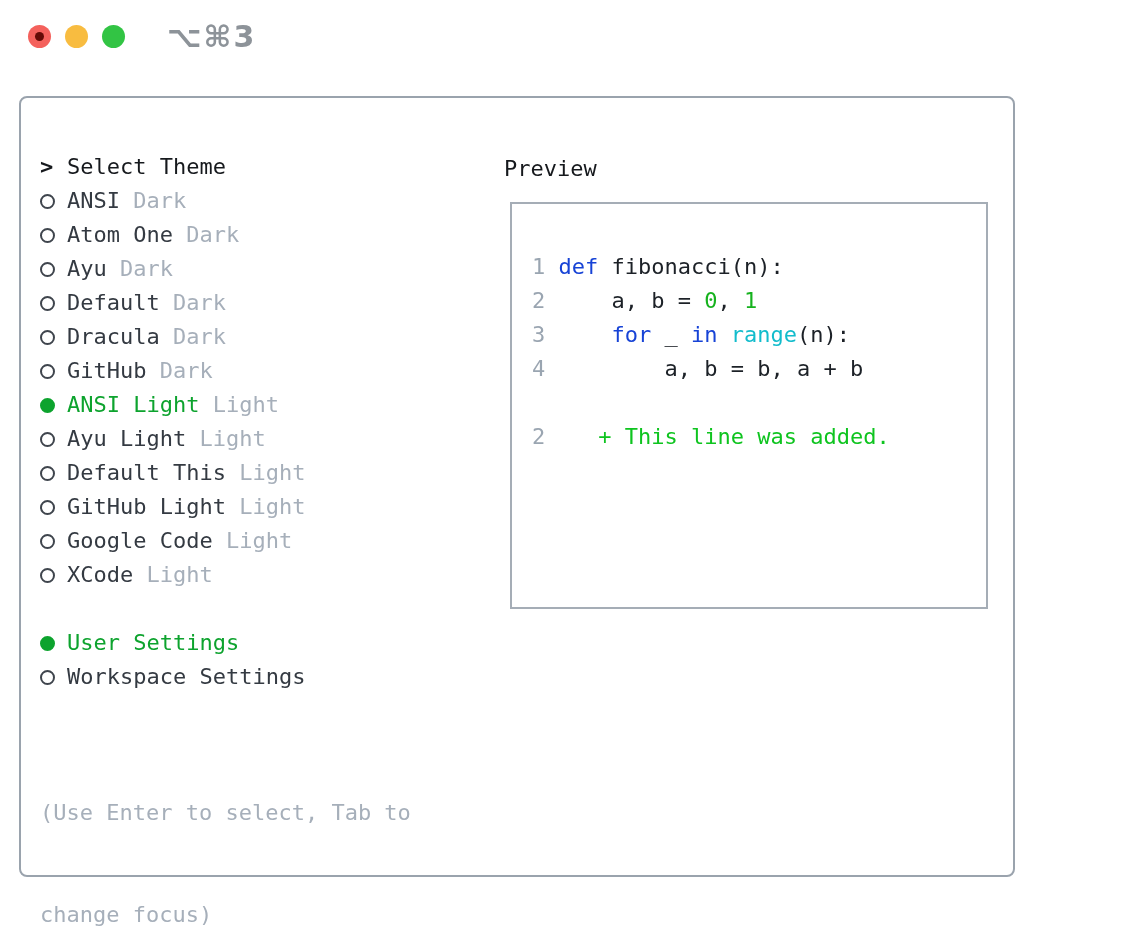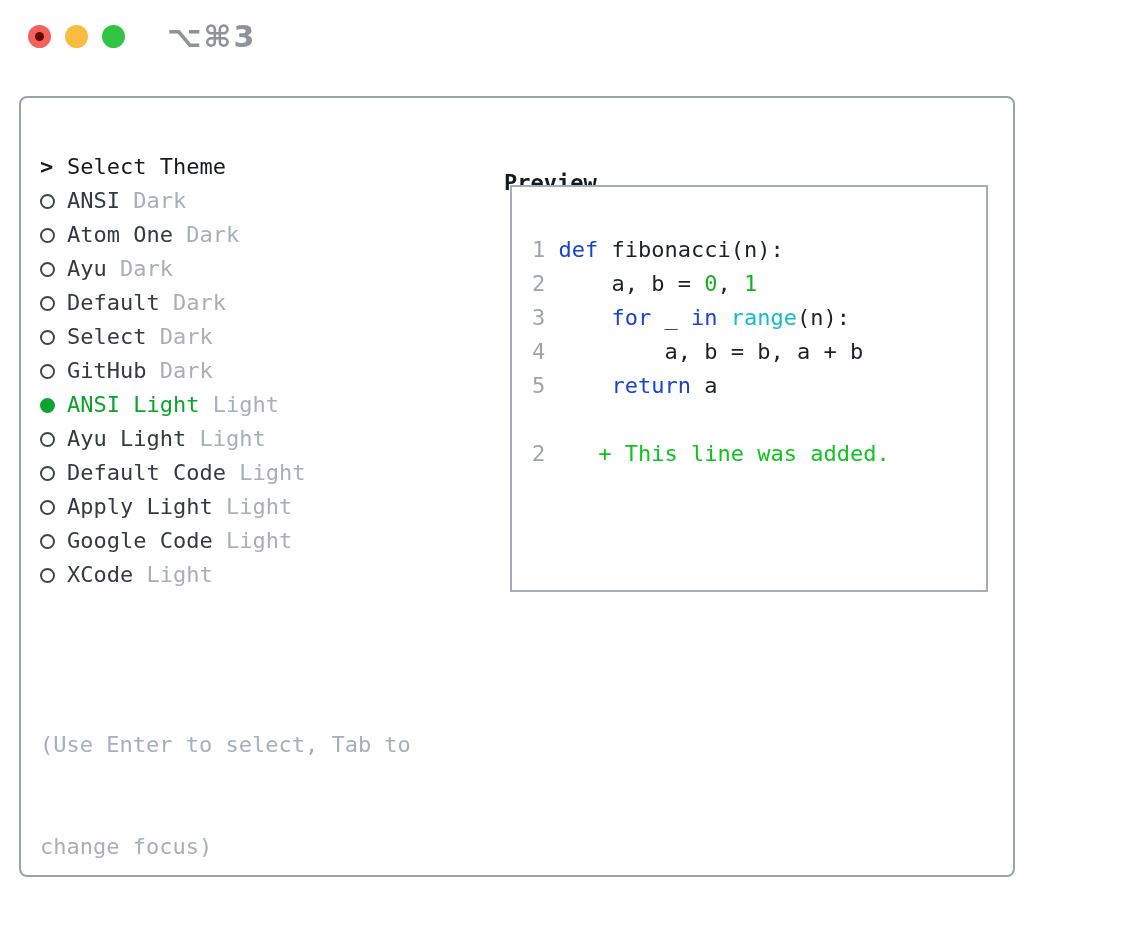--- a/index.html
+++ b/index.html
@@ -33,24 +33,24 @@
   .hdr{font-weight:normal;color:var(--heading_dark);white-space:pre;}
   .hdr2{color:var(--text_dark);white-space:pre;}
   .radio{width:15px;height:15px;border:2px solid var(--radio_ring);border-radius:50%;
     box-sizing:border-box;display:inline-block;}
   .radio.on{background:var(--selection_green);border-color:var(--selection_green);}
   .lab{color:var(--text_dark);white-space:pre;}
   .lab.sel{color:var(--selection_green);text-align:right;}
   .variant{color:var(--muted_gray);white-space:pre;}
   .hint{color:var(--muted_gray);font-size:22px;line-height:34px;white-space:pre;}
   
-  .prevlabel{position:absolute;left:483px;top:68px;height:34px;line-height:34px;
-    font-size:22px;font-weight:bold;color:var(--heading_dark);}
+  .prevlabel{position:absolute;left:483px;top:54px;height:34px;line-height:34px;
+    font-size:22px;font-weight:normal;color:var(--heading_dark);}
   .prevbox{
-    position:absolute;left:489px;top:87px;width:478px;height:407px;
+    position:absolute;left:489px;top:104px;width:478px;height:407px;
     border:2px solid var(--preview_border);box-sizing:border-box;
     padding:46px 4px 0 20px;background:#ffffff;
   }
   .pline{margin:0;height:34px;line-height:34px;font-size:22px;
     font-family:"DejaVu Sans Mono",monospace;white-space:pre;}
   .ln{color:var(--line_number_gray);}
   .kw{color:var(--keyword_blue);}
   .bi{color:var(--builtin_cyan);text-align:right;}
   .num{color:var(--number_green);}
   .pl{color:var(--code_text);}
@@ -76,47 +76,50 @@
       <div class="row">
         <span class="pfx prompt">&gt;</span>
         <span class="hdr">Select Theme</span>
       </div>
 
       <div id="theme-list">
           <div class="row"><span class="pfx"><span class="radio"></span></span><span class="lab">ANSI</span><span class="variant"> Dark</span></div>
           <div class="row"><span class="pfx"><span class="radio"></span></span><span class="lab">Atom One</span><span class="variant"> Dark</span></div>
           <div class="row"><span class="pfx"><span class="radio"></span></span><span class="lab">Ayu</span><span class="variant"> Dark</span></div>
           <div class="row"><span class="pfx"><span class="radio"></span></span><span class="lab">Default</span><span class="variant"> Dark</span></div>
-          <div class="row"><span class="pfx"><span class="radio"></span></span><span class="lab">Select</span><span class="variant"> Dark</span></div>
+          <div class="row"><span class="pfx"><span class="radio"></span></span><span class="lab">Dracula</span><span class="variant"> Dark</span></div>
           <div class="row"><span class="pfx"><span class="radio"></span></span><span class="lab">GitHub</span><span class="variant"> Dark</span></div>
           <div class="row"><span class="pfx"><span class="radio on"></span></span><span class="lab sel">ANSI Light</span><span class="variant"> Light</span></div>
           <div class="row"><span class="pfx"><span class="radio"></span></span><span class="lab">Ayu Light</span><span class="variant"> Light</span></div>
-          <div class="row"><span class="pfx"><span class="radio"></span></span><span class="lab">Default Code</span><span class="variant"> Light</span></div>
-          <div class="row"><span class="pfx"><span class="radio"></span></span><span class="lab">Apply Light</span><span class="variant"> Light</span></div>
+          <div class="row"><span class="pfx"><span class="radio"></span></span><span class="lab">Default This</span><span class="variant"> Light</span></div>
+          <div class="row"><span class="pfx"><span class="radio"></span></span><span class="lab">GitHub Light</span><span class="variant"> Light</span></div>
           <div class="row"><span class="pfx"><span class="radio"></span></span><span class="lab">Google Code</span><span class="variant"> Light</span></div>
           <div class="row"><span class="pfx"><span class="radio"></span></span><span class="lab">XCode</span><span class="variant"> Light</span></div>
         </div>
 
       <div class="row"></div>
 
 
+      <div id="apply-list">
+          <div class="row"><span class="pfx"><span class="radio on"></span></span><span class="lab sel">User Settings</span></div>
+          <div class="row"><span class="pfx"><span class="radio"></span></span><span class="lab">Workspace Settings</span></div>
+        </div>
 
       <div class="row"></div>
 
       <div class="hint">
         <div>(Use Enter to select, Tab to</div>
         <div>change focus)</div>
       </div>
     </div>
 
     <div class="prevlabel">Preview</div>
     <div class="prevbox" id="preview-box">
         <pre class="pline"><span class="ln">1 </span><span class="kw">def</span><span class="pl"> fibonacci(n):</span></pre>
         <pre class="pline"><span class="ln">2 </span><span class="pl">    a, b = </span><span class="num">0</span><span class="pl">, </span><span class="num">1</span></pre>
         <pre class="pline"><span class="ln">3 </span><span class="pl">    </span><span class="kw">for</span><span class="pl"> _ </span><span class="kw">in</span><span class="pl"> </span><span class="bi">range</span><span class="pl">(n):</span></pre>
         <pre class="pline"><span class="ln">4 </span><span class="pl">        a, b = b, a + b</span></pre>
-        <pre class="pline"><span class="ln">5 </span><span class="pl">    </span><span class="kw">return</span><span class="pl"> a</span></pre>
         <pre class="pline"></pre>
         <pre class="pline"><span class="ln">2 </span><span class="add">   + This line was added.</span></pre>
       </div>
 
   </div>
 </div>
 
 </body></html>

